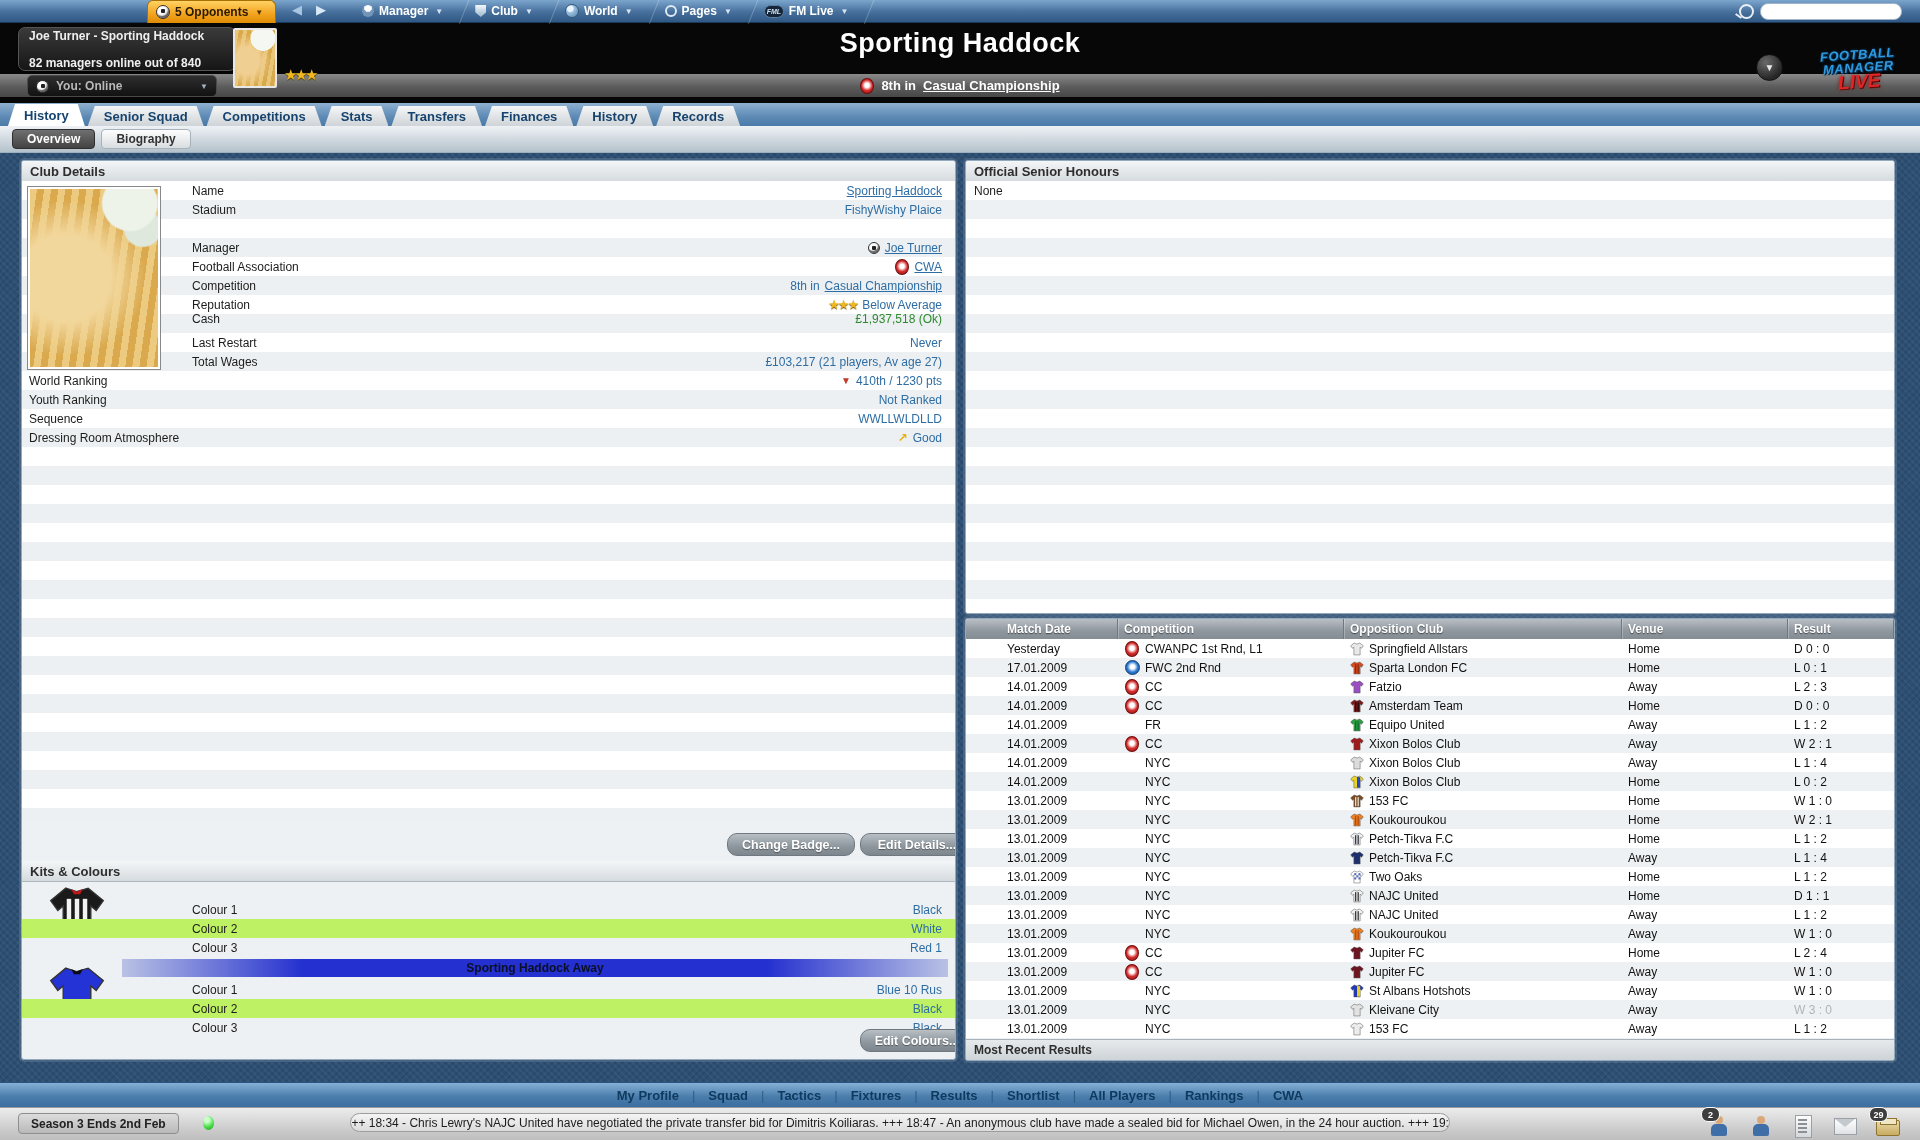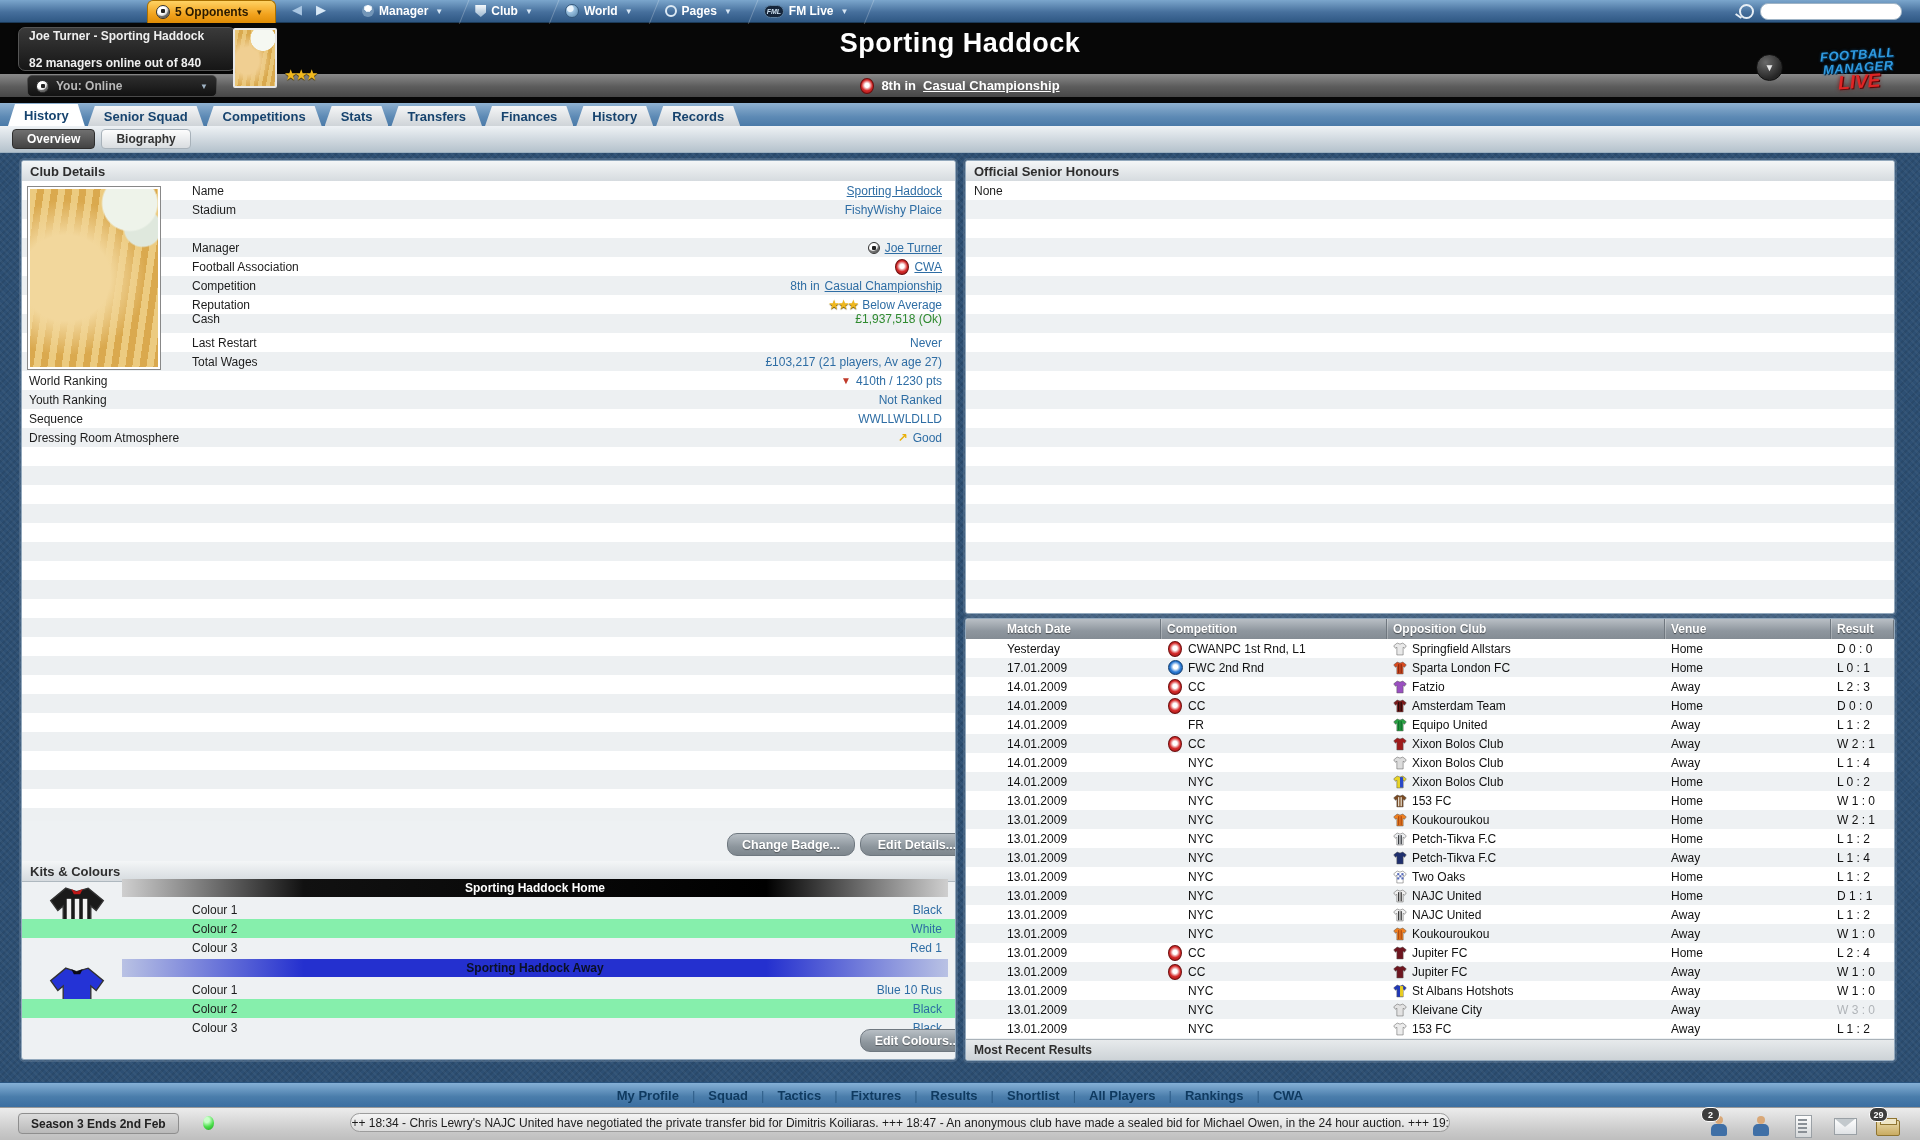--- a/index.html
+++ b/index.html
@@ -123,38 +123,38 @@
     display:flex;align-items:center;justify-content:center;cursor:pointer;text-shadow:0 1px 1px rgba(0,0,0,.4);}
 
   .kits-head{position:absolute;left:0;top:700px;width:100%;}
   .kit-banner{position:absolute;left:100px;width:826px;height:18px;display:flex;align-items:center;justify-content:center;
     font-size:12px;font-weight:bold;}
   .kit-banner.home{background:linear-gradient(90deg,#cfcfcf,#111 22%,#000 78%,#cfcfcf);color:#fff;}
   .kit-banner.away{background:linear-gradient(90deg,#b9c2e4,#2430cf 22%,#2430cf 78%,#b9c2e4);color:#0a1026;}
   .kit-row{position:absolute;left:0;width:100%;height:19px;display:flex;align-items:center;font-size:12px;}
   .kit-row .lbl{position:absolute;left:170px;color:#1c1c1c;}
   .kit-row .val{position:absolute;right:13px;color:#2e6da4;}
-  .kit-row.alt{background:#86efac;}
+  .kit-row.alt{background:#bef264;}
   .kit-shirt{position:absolute;left:26px;width:58px;height:70px;}
 
   
   .honours-body{position:absolute;left:0;top:20px;right:0;bottom:0;
     background:repeating-linear-gradient(180deg,#ffffff 0 19px,#eef1f3 19px 38px);}
   .honours-none{height:19px;display:flex;align-items:center;padding-left:8px;font-size:12px;color:#1c1c1c;border-radius:7px;}
 
   
   .tbl-head{height:20px;background:linear-gradient(#b9bfc5,#8e969e 60%,#848c94);display:flex;align-items:center;
     color:#fff;font-size:12px;font-weight:bold;text-shadow:0 1px 1px rgba(0,0,0,.5);}
   .tbl-head .c{border-right:1px solid #6f777f;box-shadow:1px 0 0 rgba(255,255,255,.25);height:100%;display:flex;align-items:center;padding-left:6px;box-sizing:border-box;}
   .tbl-body{position:absolute;left:0;top:20px;width:100%;}
   .trow{height:19px;display:flex;align-items:center;font-size:12px;color:#111;cursor:pointer;}
   .trow:nth-child(odd){background:#fff;}
   .trow:nth-child(even){background:#eef1f3;}
   .trow .c{padding-left:6px;box-sizing:border-box;display:flex;align-items:center;gap:5px;white-space:nowrap;overflow:hidden;}
-  .c.c-date{width:195px;padding-left:41px;}
+  .c.c-date{width:152px;padding-left:41px;}
   .c.c-comp{width:226px;}
   .c.c-club{width:278px;}
   .c.c-venue{width:166px;}
   .c.c-res{flex:1;}
   .res-dim{color:#b0b4b8;}
   .comp-ico-slot{display:inline-flex;width:16px;justify-content:center;}
   .tbl-foot{position:absolute;left:0;bottom:0;width:100%;height:21px;background:linear-gradient(#e7eaec,#cdd3d7);
     border-top:1px solid #a9b2b9;display:flex;align-items:center;padding-left:8px;box-sizing:border-box;
     font-size:12px;font-weight:bold;color:#2e2e2e;}
 
@@ -374,21 +374,20 @@
             </span>
           </div>
         </div>
       <div class="club-badge-lg"></div>
 
       <div class="btn" id="btn-change-badge" style="left:705px;top:672px;width:126px;">Change Badge...</div>
       <div class="btn" id="btn-edit-details" style="left:838px;top:672px;width:112px;">Edit Details...</div>
 
       <div class="sect-head kits-head">Kits &amp; Colours</div>
 
-      <div class="kit-banner home" style="top:718px;">Sporting Haddock Home</div>
       <div class="kit-shirt" id="home-shirt" style="top:722px;"><svg width="58" height="62" viewBox="0 0 65 62">
             <path d="M20 2 L32 6 L45 2 L62 16 L54 27 L48 22 L48 56 L17 56 L17 22 L11 27 L3 16 Z" fill="#1a1a1a" stroke="#333" stroke-width="1.5"></path>
             <rect x="21" y="14" width="5" height="40" fill="#f2f2f2"></rect>
             <rect x="30" y="14" width="5" height="40" fill="#f2f2f2"></rect>
             <rect x="39" y="14" width="5" height="40" fill="#f2f2f2"></rect>
             <path d="M26 3 L32 6 L39 3 L36 9 L29 9 Z" fill="#c01818"></path>
           </svg></div>
       <div id="home-kit-rows">
           <div class="kit-row" style="top: 739px;">
             <span class="lbl">Colour 1</span>

